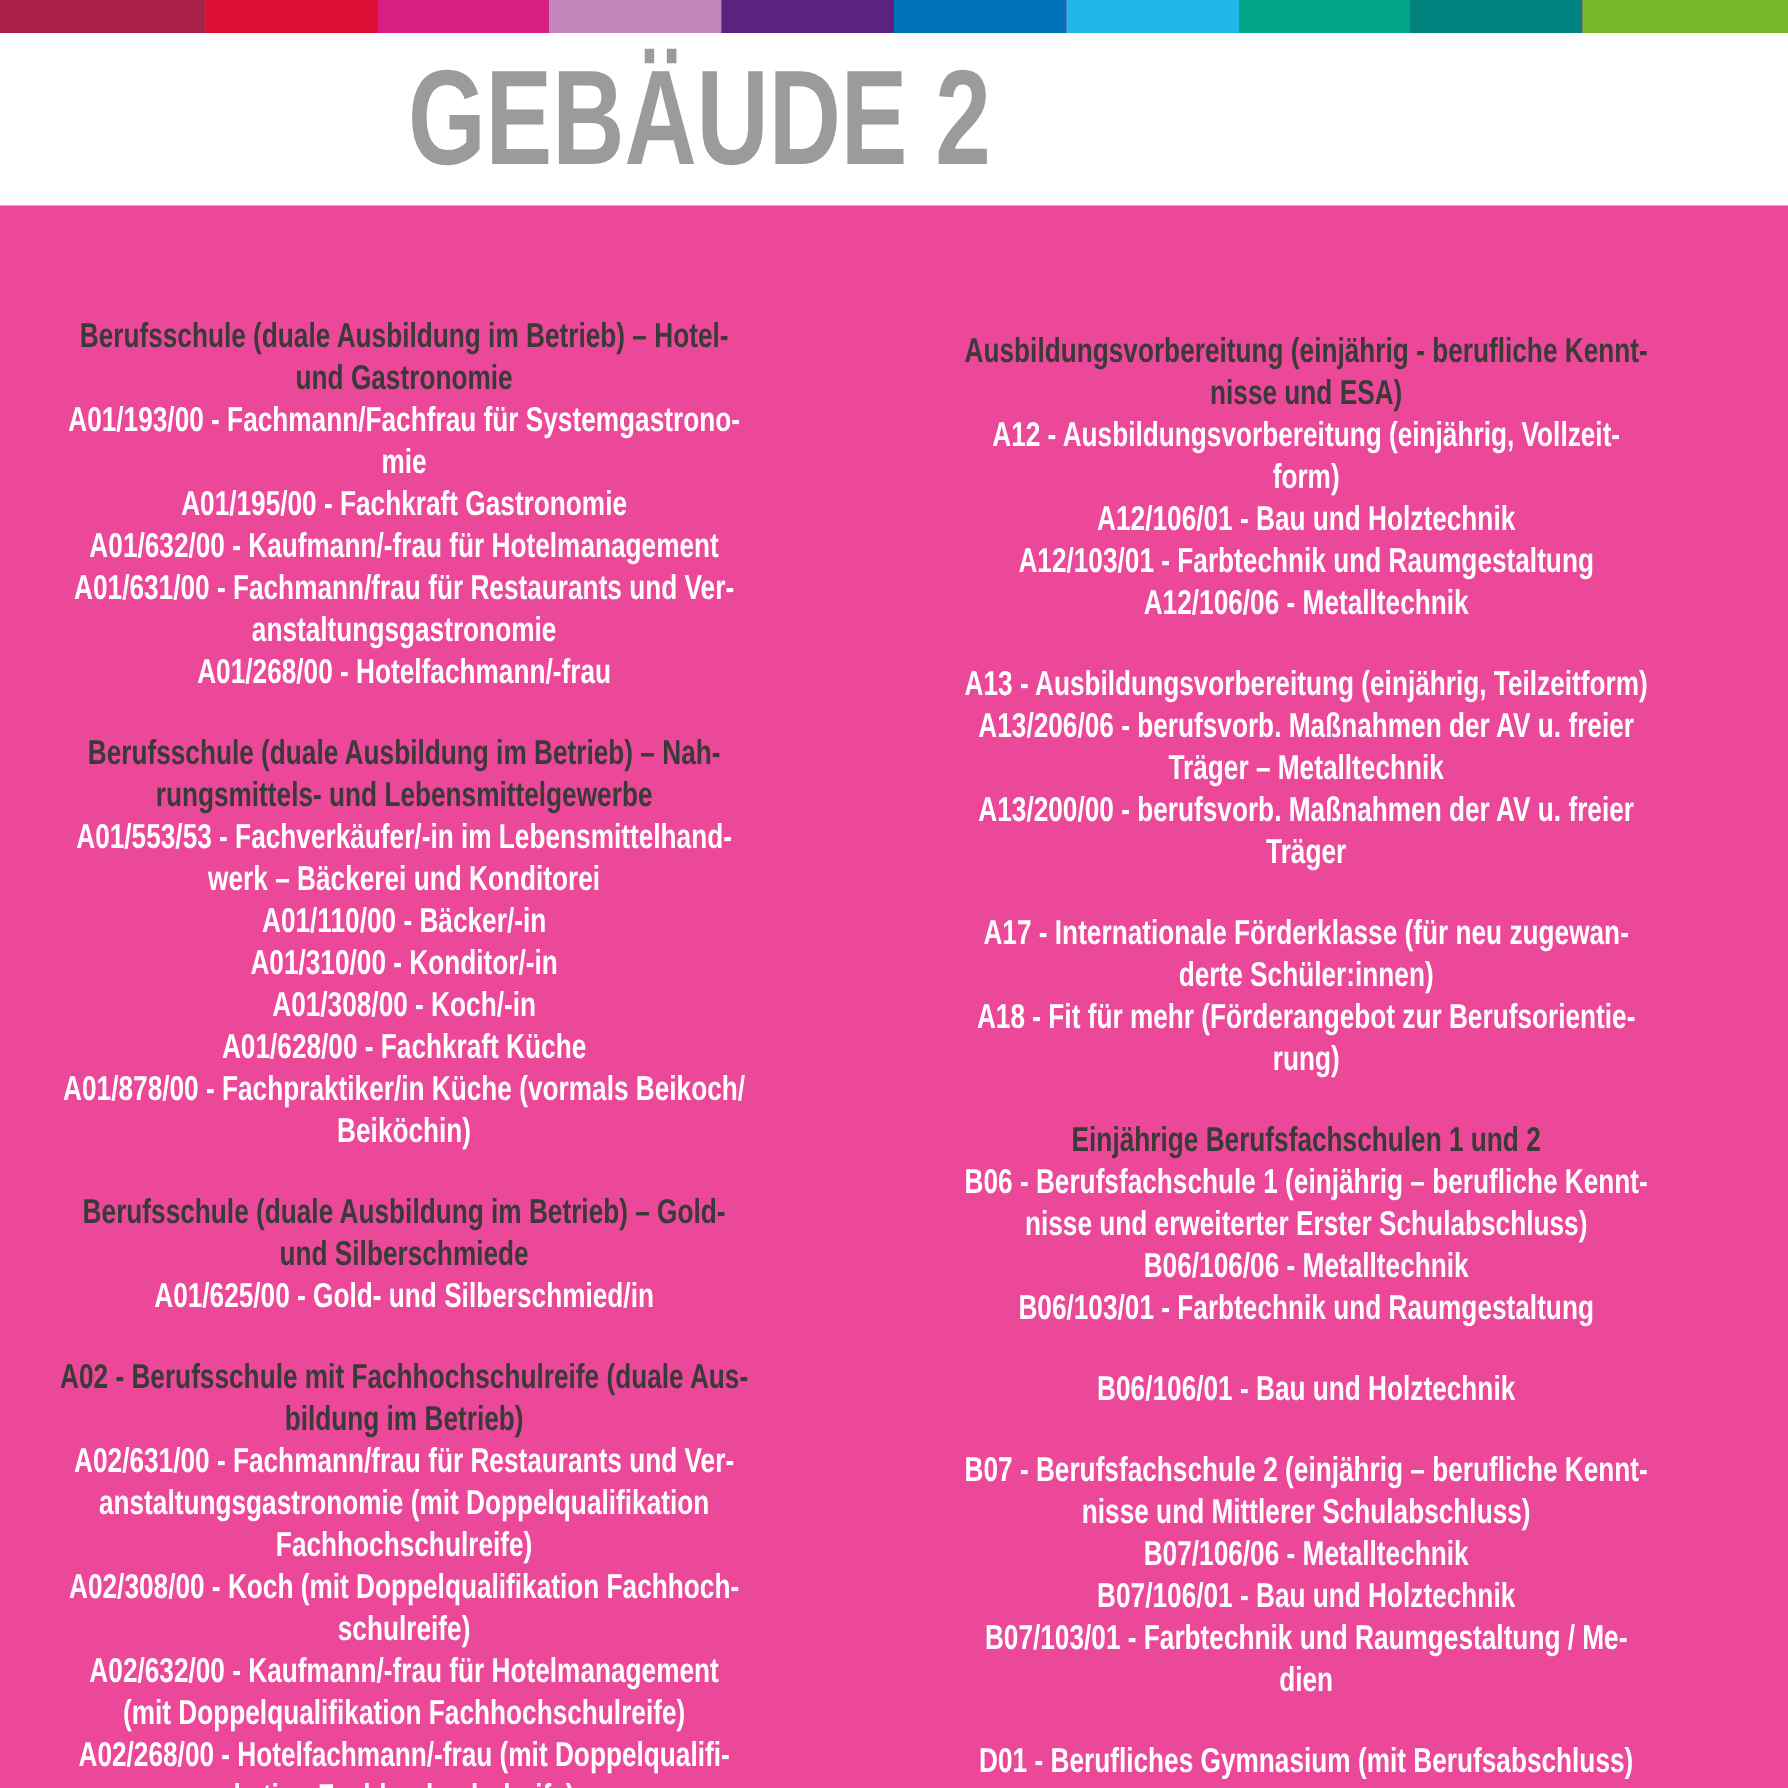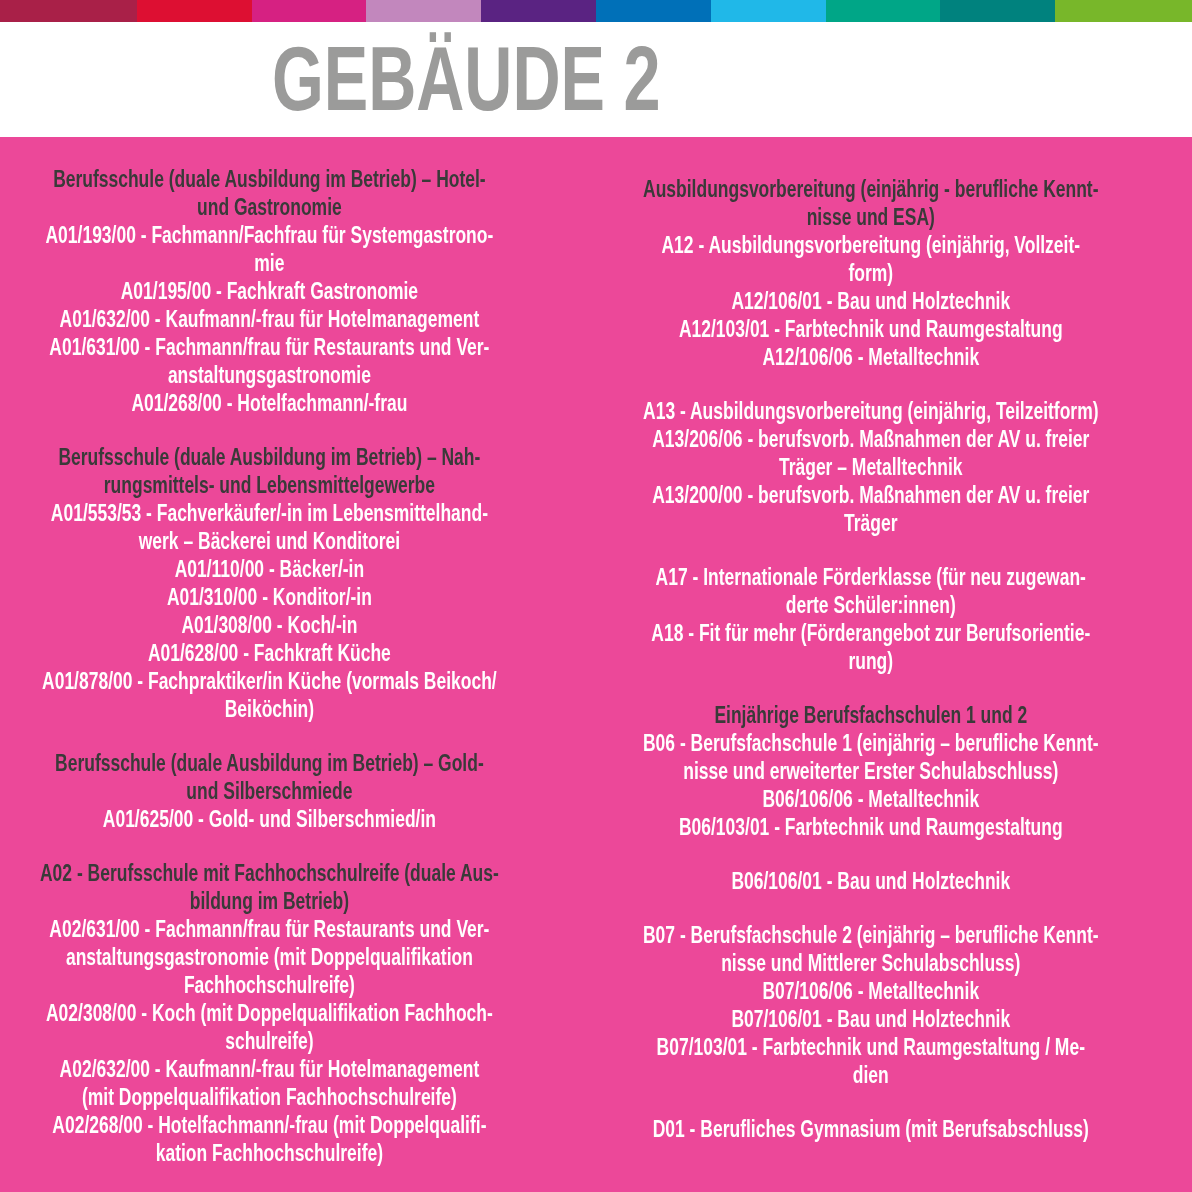--- a/index.html
+++ b/index.html
@@ -41,20 +41,21 @@
     transform: scaleX(0.74);
     transform-origin: left top;
     white-space: pre;
   }
 
   
   .content {
     position: relative;
     padding: 28px 0 0 40px;
     box-sizing: border-box;
+    margin-top: 44px;
   }
   .col {
     position: absolute;
     top: 28px;
     transform: scaleX(0.76);
     transform-origin: left top;
   }
   .col-left  { left: 40px; }
   .col-right { left: 643px; top: 38px; }
 

